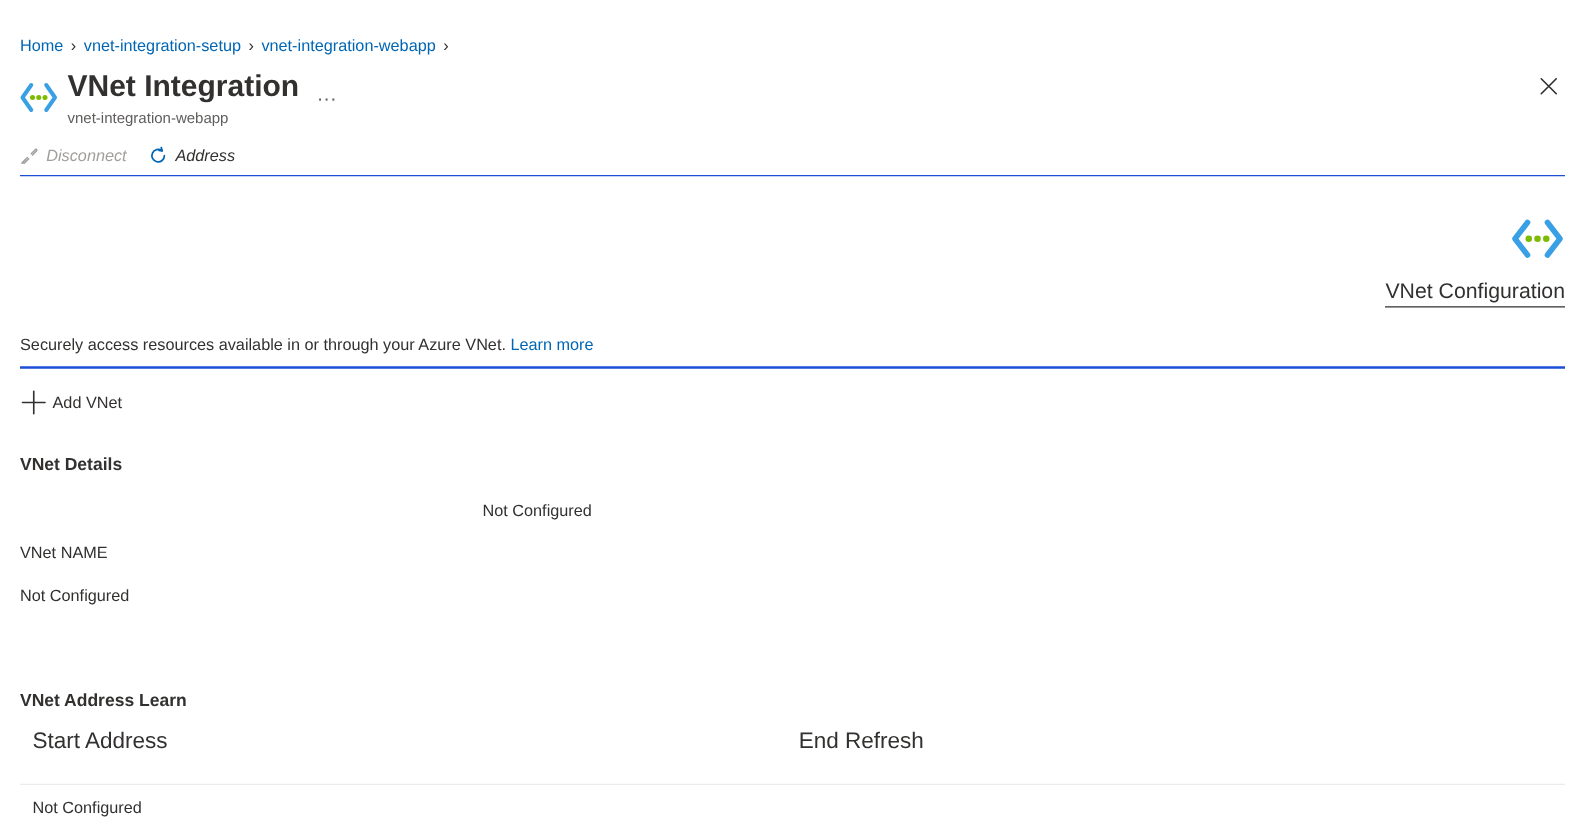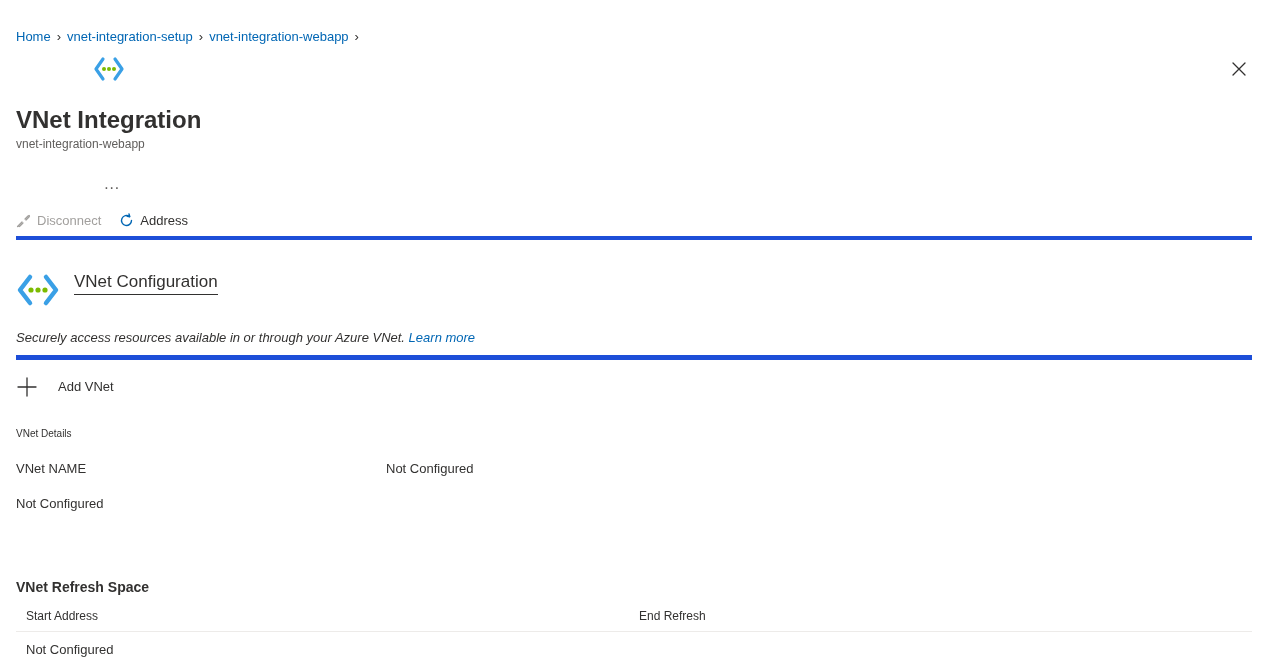--- a/index.html
+++ b/index.html
@@ -3,52 +3,52 @@
   <meta charset="utf-8">
   <style>
     * { box-sizing: border-box; margin: 0; padding: 0; }
     body { font-family: "Segoe UI", -apple-system, sans-serif; font-size: 13px; color: #323130; background: #fff; padding: 0 16px; }
     a { color: #0066b4; text-decoration: none; cursor: pointer; }
 
     .breadcrumb { display: flex; align-items: center; gap: 6px; padding: 29px 0 8px 0; font-size: 13px; }
     .breadcrumb .sep { color: #323130; }
 
     .header-row { display: flex; align-items: flex-start; justify-content: space-between; padding: 4px 0 10px 0; }
-    .header-left { display: flex; align-items: center; gap: 24px; flex-direction: column; }
+    .header-left { display: flex; align-items: center; gap: 8px; }
     .title-block { display: flex; flex-direction: column; }
     .page-title { font-size: 24px; font-weight: 600; color: #323130; line-height: 1.2; }
     .page-subtitle { font-size: 12px; color: #605e5c; margin-top: 2px; }
     .more-dots { color: #605e5c; font-size: 16px; cursor: pointer; align-self: center; padding-left: 6px; padding-top: 4px; }
     .close-btn { cursor: pointer; padding: 6px; color: #323130; }
     .close-btn svg { display: block; }
 
-    .toolbar { display: flex; align-items: center; gap: 18px; padding: 6px 0 8px 0; border-bottom: 4px solid #1d4ed8; }
+    .toolbar { display: flex; align-items: center; gap: 18px; padding: 6px 0 8px 0; border-bottom: 1px solid #1d4ed8; font-style: italic; }
     .tool-btn { display: flex; align-items: center; gap: 6px; cursor: pointer; font-size: 13px; }
     .tool-btn.disabled { color: #a19f9d; cursor: default; }
     .tool-btn .ico { display: inline-flex; }
 
     .section { padding-top: 32px; }
-    .section-head { display: flex; align-items: flex-start; gap: 14px; margin-bottom: 8px; }
+    .section-head { display: flex; align-items: flex-end; gap: 14px; margin-bottom: 8px; flex-direction: column; }
     .section-title { font-size: 17px; color: #323130; border-bottom: 1px solid #323130; padding-bottom: 2px; }
-    .section-desc { font-size: 13px; color: #323130; padding: 14px 0 10px 0; border-bottom: 5px solid #1d4ed8; font-style: italic; }
+    .section-desc { font-size: 13px; color: #323130; padding: 14px 0 10px 0; border-bottom: 2px solid #1d4ed8; }
 
-    .add-row { display: flex; align-items: center; gap: 20px; padding: 16px 0; cursor: pointer; width: fit-content; }
+    .add-row { display: flex; align-items: center; gap: 4px; padding: 16px 0; cursor: pointer; width: fit-content; }
     .plus-ico { display: inline-flex; }
 
-    .details-heading { font-weight: 400; font-size: 10px; padding: 14px 0 12px 0; }
+    .details-heading { font-weight: 700; font-size: 14px; padding: 14px 0 12px 0; }
 
     .kv-row { display: flex; padding: 10px 0; font-size: 13px; }
-    .kv-label { width: 370px; color: #323130; }
+    .kv-label { width: 370px; color: #323130; margin-top: 33px; }
     .kv-value { color: #323130; }
 
     .spacer-lg { height: 50px; }
     .subheading { font-weight: 600; font-size: 14px; padding: 8px 0; }
 
     .table { width: 100%; }
-    .thead { display: flex; border-bottom: 1px solid #edebe9; padding: 6px 0 8px 10px; font-size: 12px; color: #323130; }
+    .thead { display: flex; border-bottom: 1px solid #edebe9; padding: 6px 0 24px 10px; font-size: 18px; color: #323130; }
     .th, .td { flex: 1; }
     .trow { display: flex; border-bottom: 1px solid #edebe9; padding: 10px 0 10px 10px; font-size: 13px; }
 
     
     .vnet-icon { display: inline-flex; }
   </style>
 </head>
 <body>
 
 <nav class="breadcrumb">
@@ -136,21 +136,21 @@
   <div class="kv-row">
     <div class="kv-label">VNet NAME</div>
     <div class="kv-value">Not Configured</div>
   </div>
   <div class="kv-row">
     <div class="kv-value">Not Configured</div>
   </div>
 
   <div class="spacer-lg"></div>
 
-  <div class="subheading">VNet Refresh Space</div>
+  <div class="subheading">VNet Address Learn</div>
 
   <div class="table">
     <div class="thead">
       <div class="th">Start Address</div>
       <div class="th">End Refresh</div>
     </div>
     <div class="trow">
       <div class="td">Not Configured</div>
       <div class="td"></div>
     </div>

